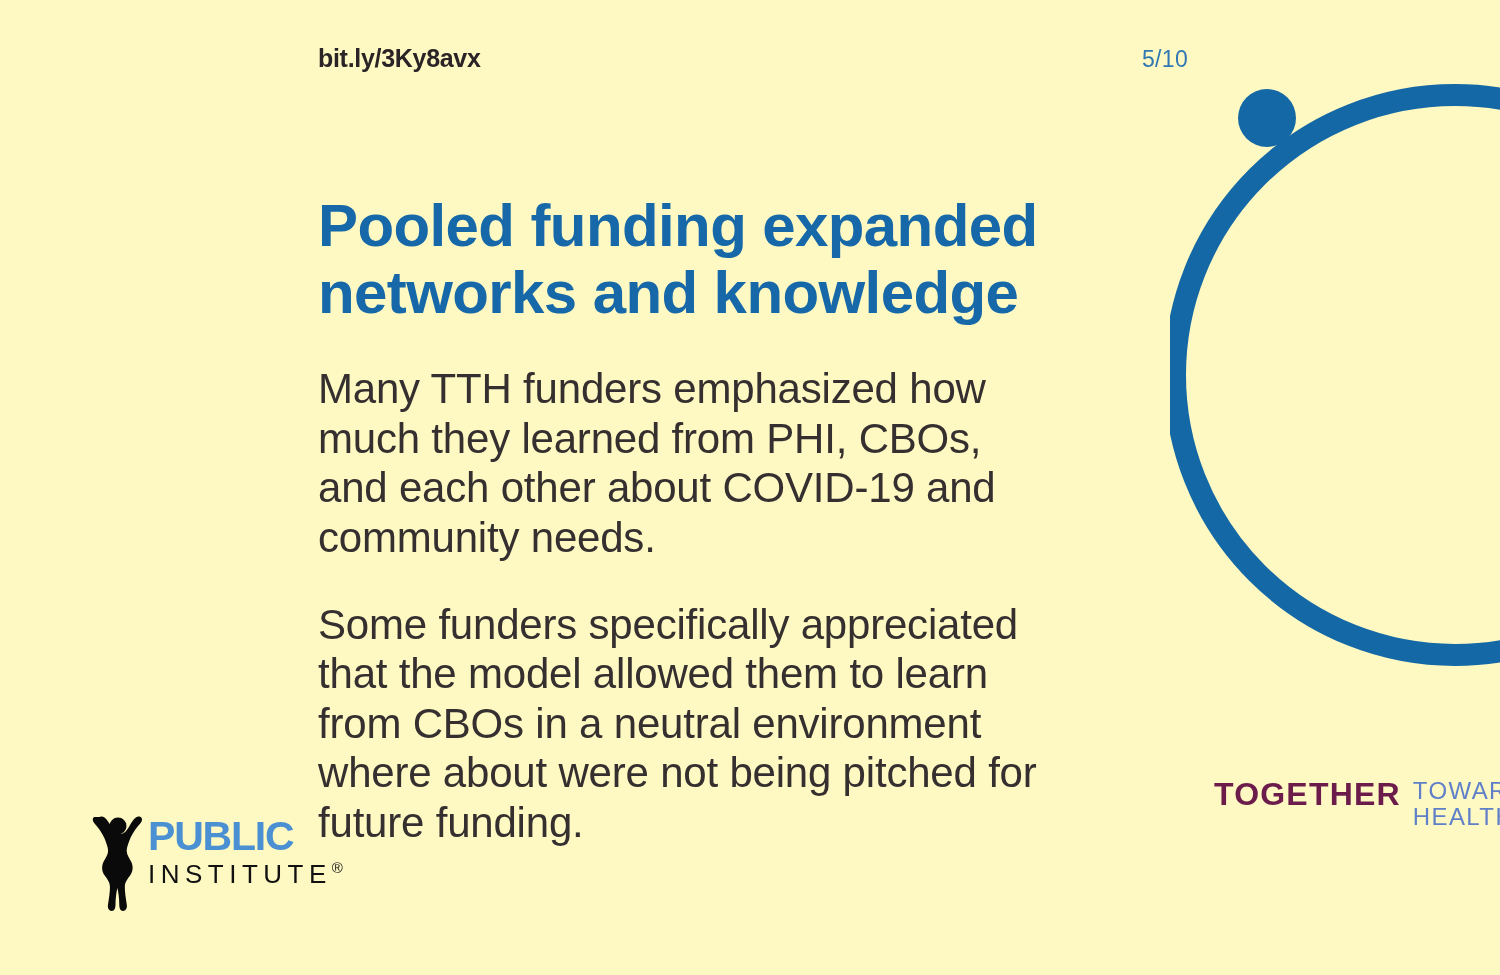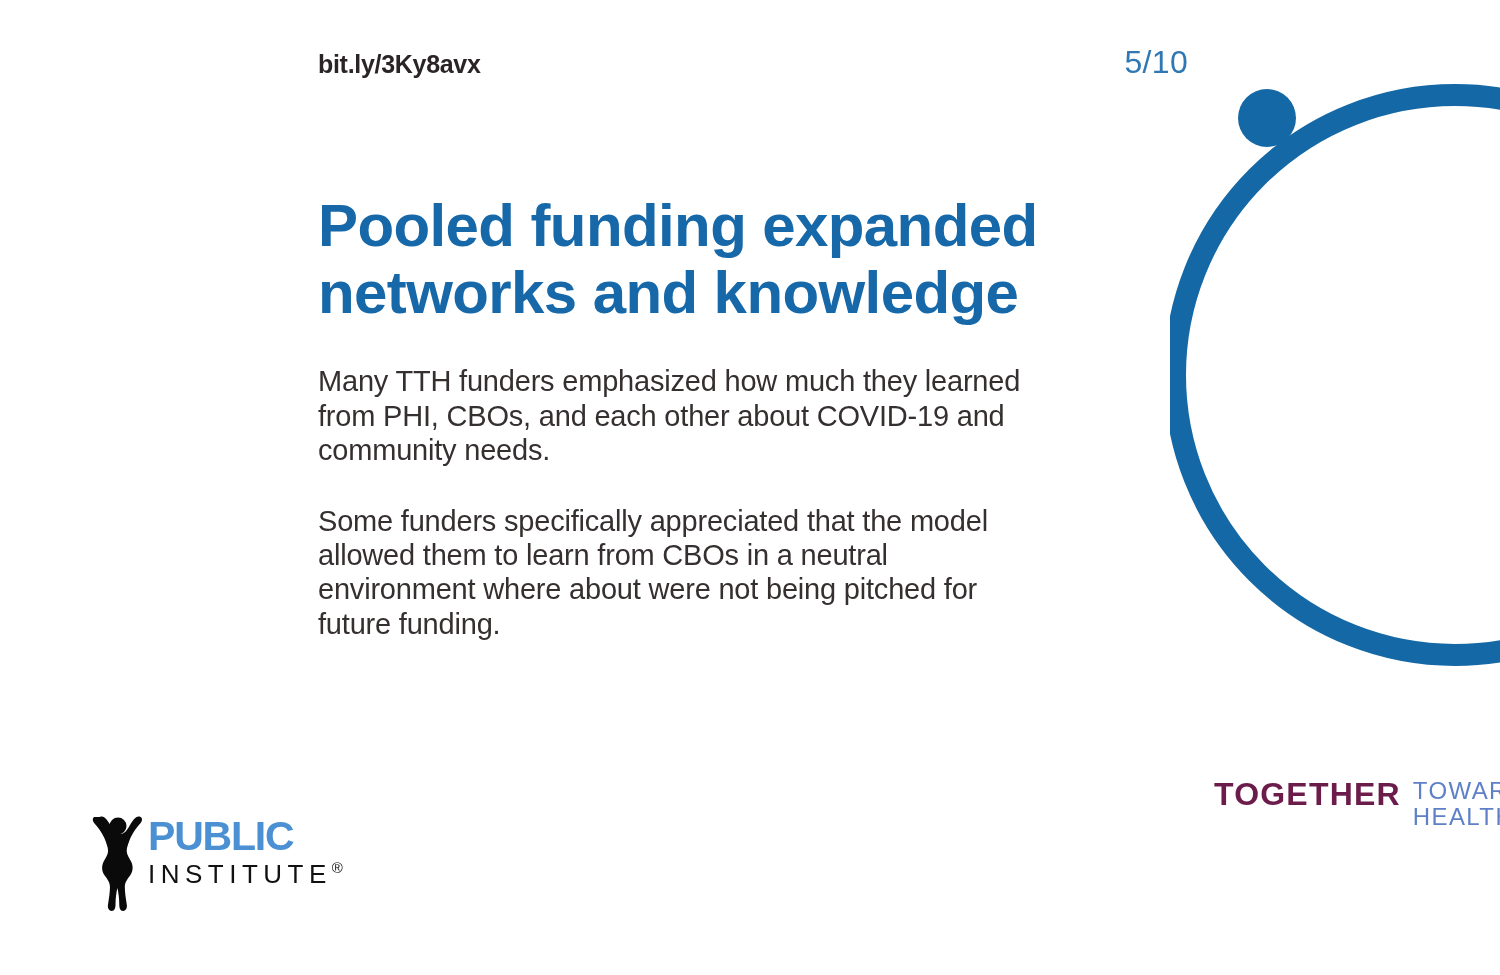--- a/index.html
+++ b/index.html
@@ -13,21 +13,21 @@
   body {
     background: #e0ecf9;
     font-family: "Liberation Sans", sans-serif;
     position: relative;
   }
 
   .slide {
     position: relative;
     width: 1500px;
     height: 975px;
-    background: #ffffff;
+    background: #fef9c3;
     overflow: hidden;
   }
 
   
   .arc-decoration {
     position: absolute;
     top: 0;
     right: 0;
     width: 330px;
     height: 790px;
@@ -46,21 +46,21 @@
   }
 
   .short-link {
     font-size: 25px;
     font-weight: bold;
     color: #2b2426;
     letter-spacing: -0.3px;
   }
 
   .page-number {
-    font-size: 32px;
+    font-size: 23px;
     color: #2f78b4;
     letter-spacing: 0.3px;
   }
 
   
   .content {
     position: absolute;
     left: 318px;
     top: 192px;
     width: 720px;
@@ -69,21 +69,21 @@
   .slide-title {
     font-size: 60px;
     font-weight: bold;
     color: #1668a8;
     line-height: 1.12;
     letter-spacing: -0.6px;
     margin-bottom: 38px;
   }
 
   .body-paragraph {
-    font-size: 29px;
+    font-size: 42px;
     color: #35302f;
     line-height: 1.18;
     letter-spacing: -0.2px;
     margin-bottom: 37px;
   }
   .body-paragraph:last-child { margin-bottom: 0; }
 
   
   .phi-logo {
     position: absolute;

